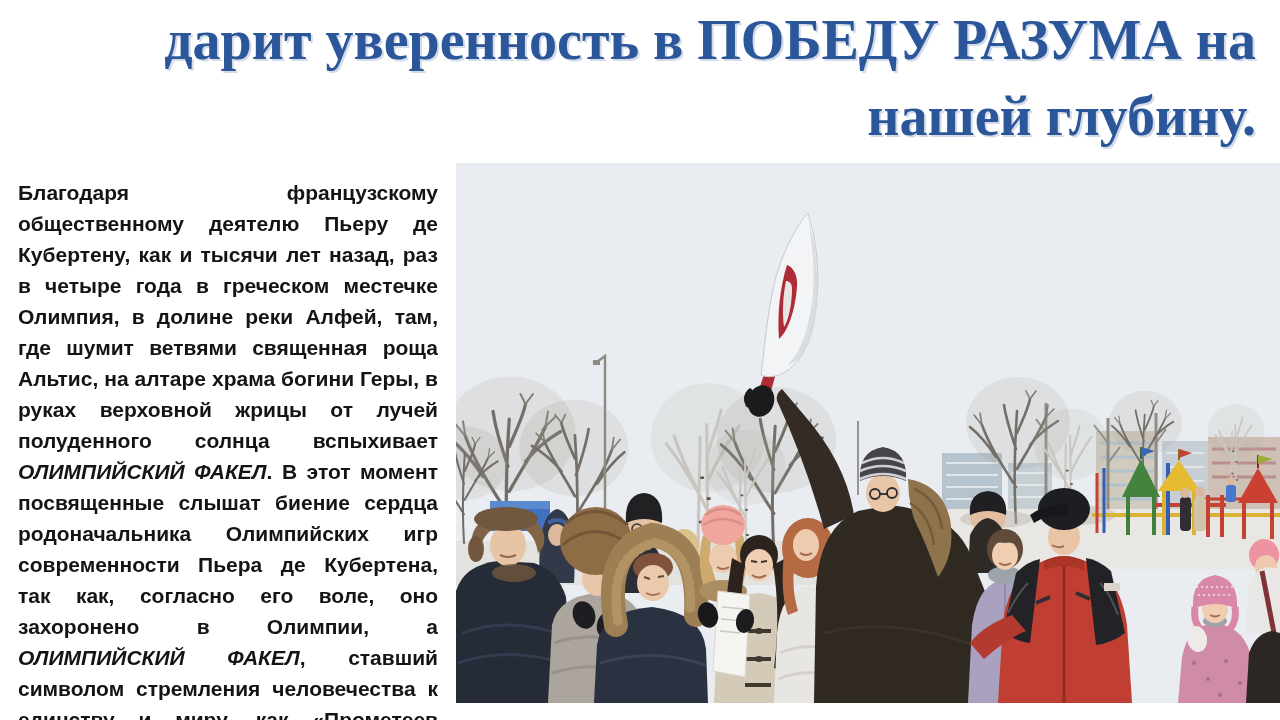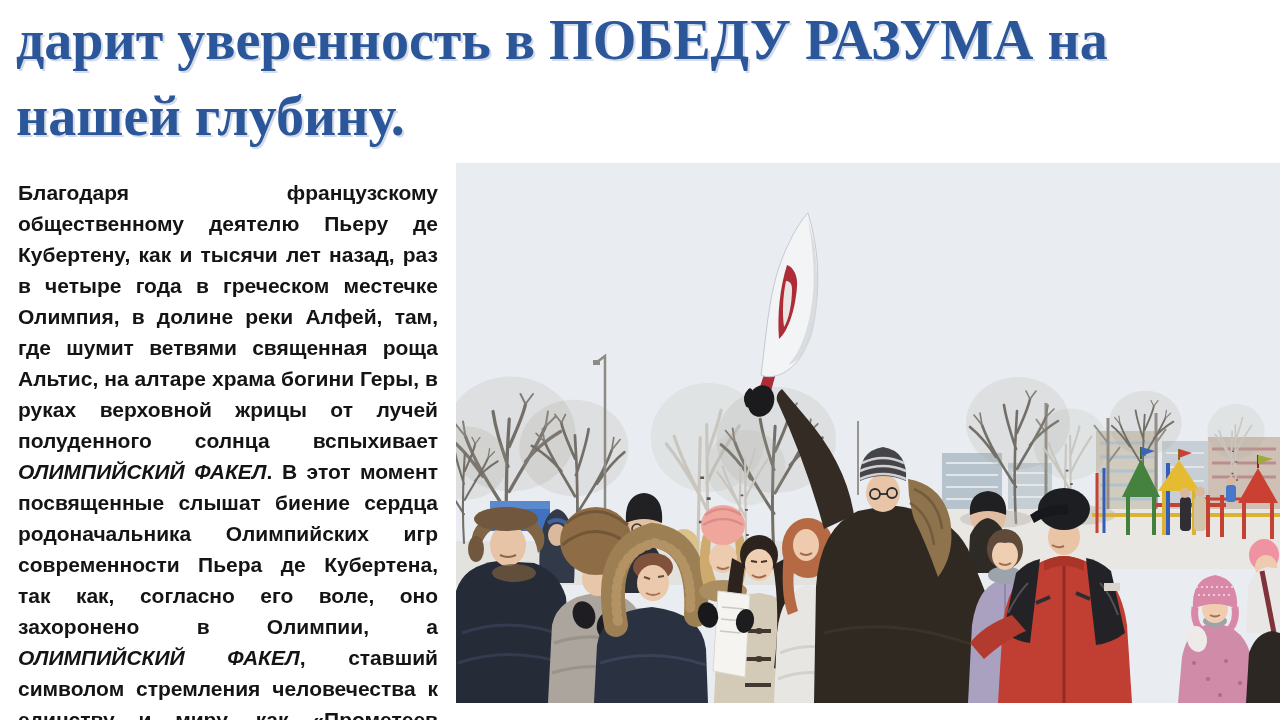--- a/index.html
+++ b/index.html
@@ -1,21 +1,21 @@
 <!DOCTYPE html>
 <html style="--title-blue: #2b579a; --body-color: #141414; --sky: #e9edf1; --snow: #e8e6e2; --torch-red: #ab2430; --torch-white: #f3f4f6;"><head>
 <meta charset="utf-8">
 <style>
   html,body{margin:0;padding:0;background:#fff;}
   .slide{position:relative;width:1280px;height:720px;background:#fff;overflow:hidden;
          font-family:"Liberation Sans",sans-serif;}
-  .title{position:absolute;top:2px;left:0;width:1256px;text-align:left;
+  .title{position:absolute;top:2px;left:0;width:1256px;text-align:right;
          font-family:"Liberation Serif",serif;font-weight:bold;
          font-size:56px;line-height:76px;color:var(--title-blue,#2b579a);
-         text-shadow:2px 2px 0 rgba(160,175,205,.45);margin-left:16px;}
+         text-shadow:2px 2px 0 rgba(160,175,205,.45);}
   .title .line{display:block;}
   .body-text{position:absolute;left:18px;top:156px;width:420px;
          font-size:21px;line-height:31px;font-weight:bold;
          color:var(--body-color,#141414);text-align:justify;}
   .body-text .it{font-style:italic;}
   .photo{position:absolute;left:456px;top:163px;width:824px;height:540px;}
   .photo svg{display:block;width:100%;height:100%;}
   .c-sky{fill:var(--sky,#e9edf1);}
   .c-snow{fill:var(--snow,#e8e6e2);}
   .torch-red{fill:var(--torch-red,#ab2430);}

